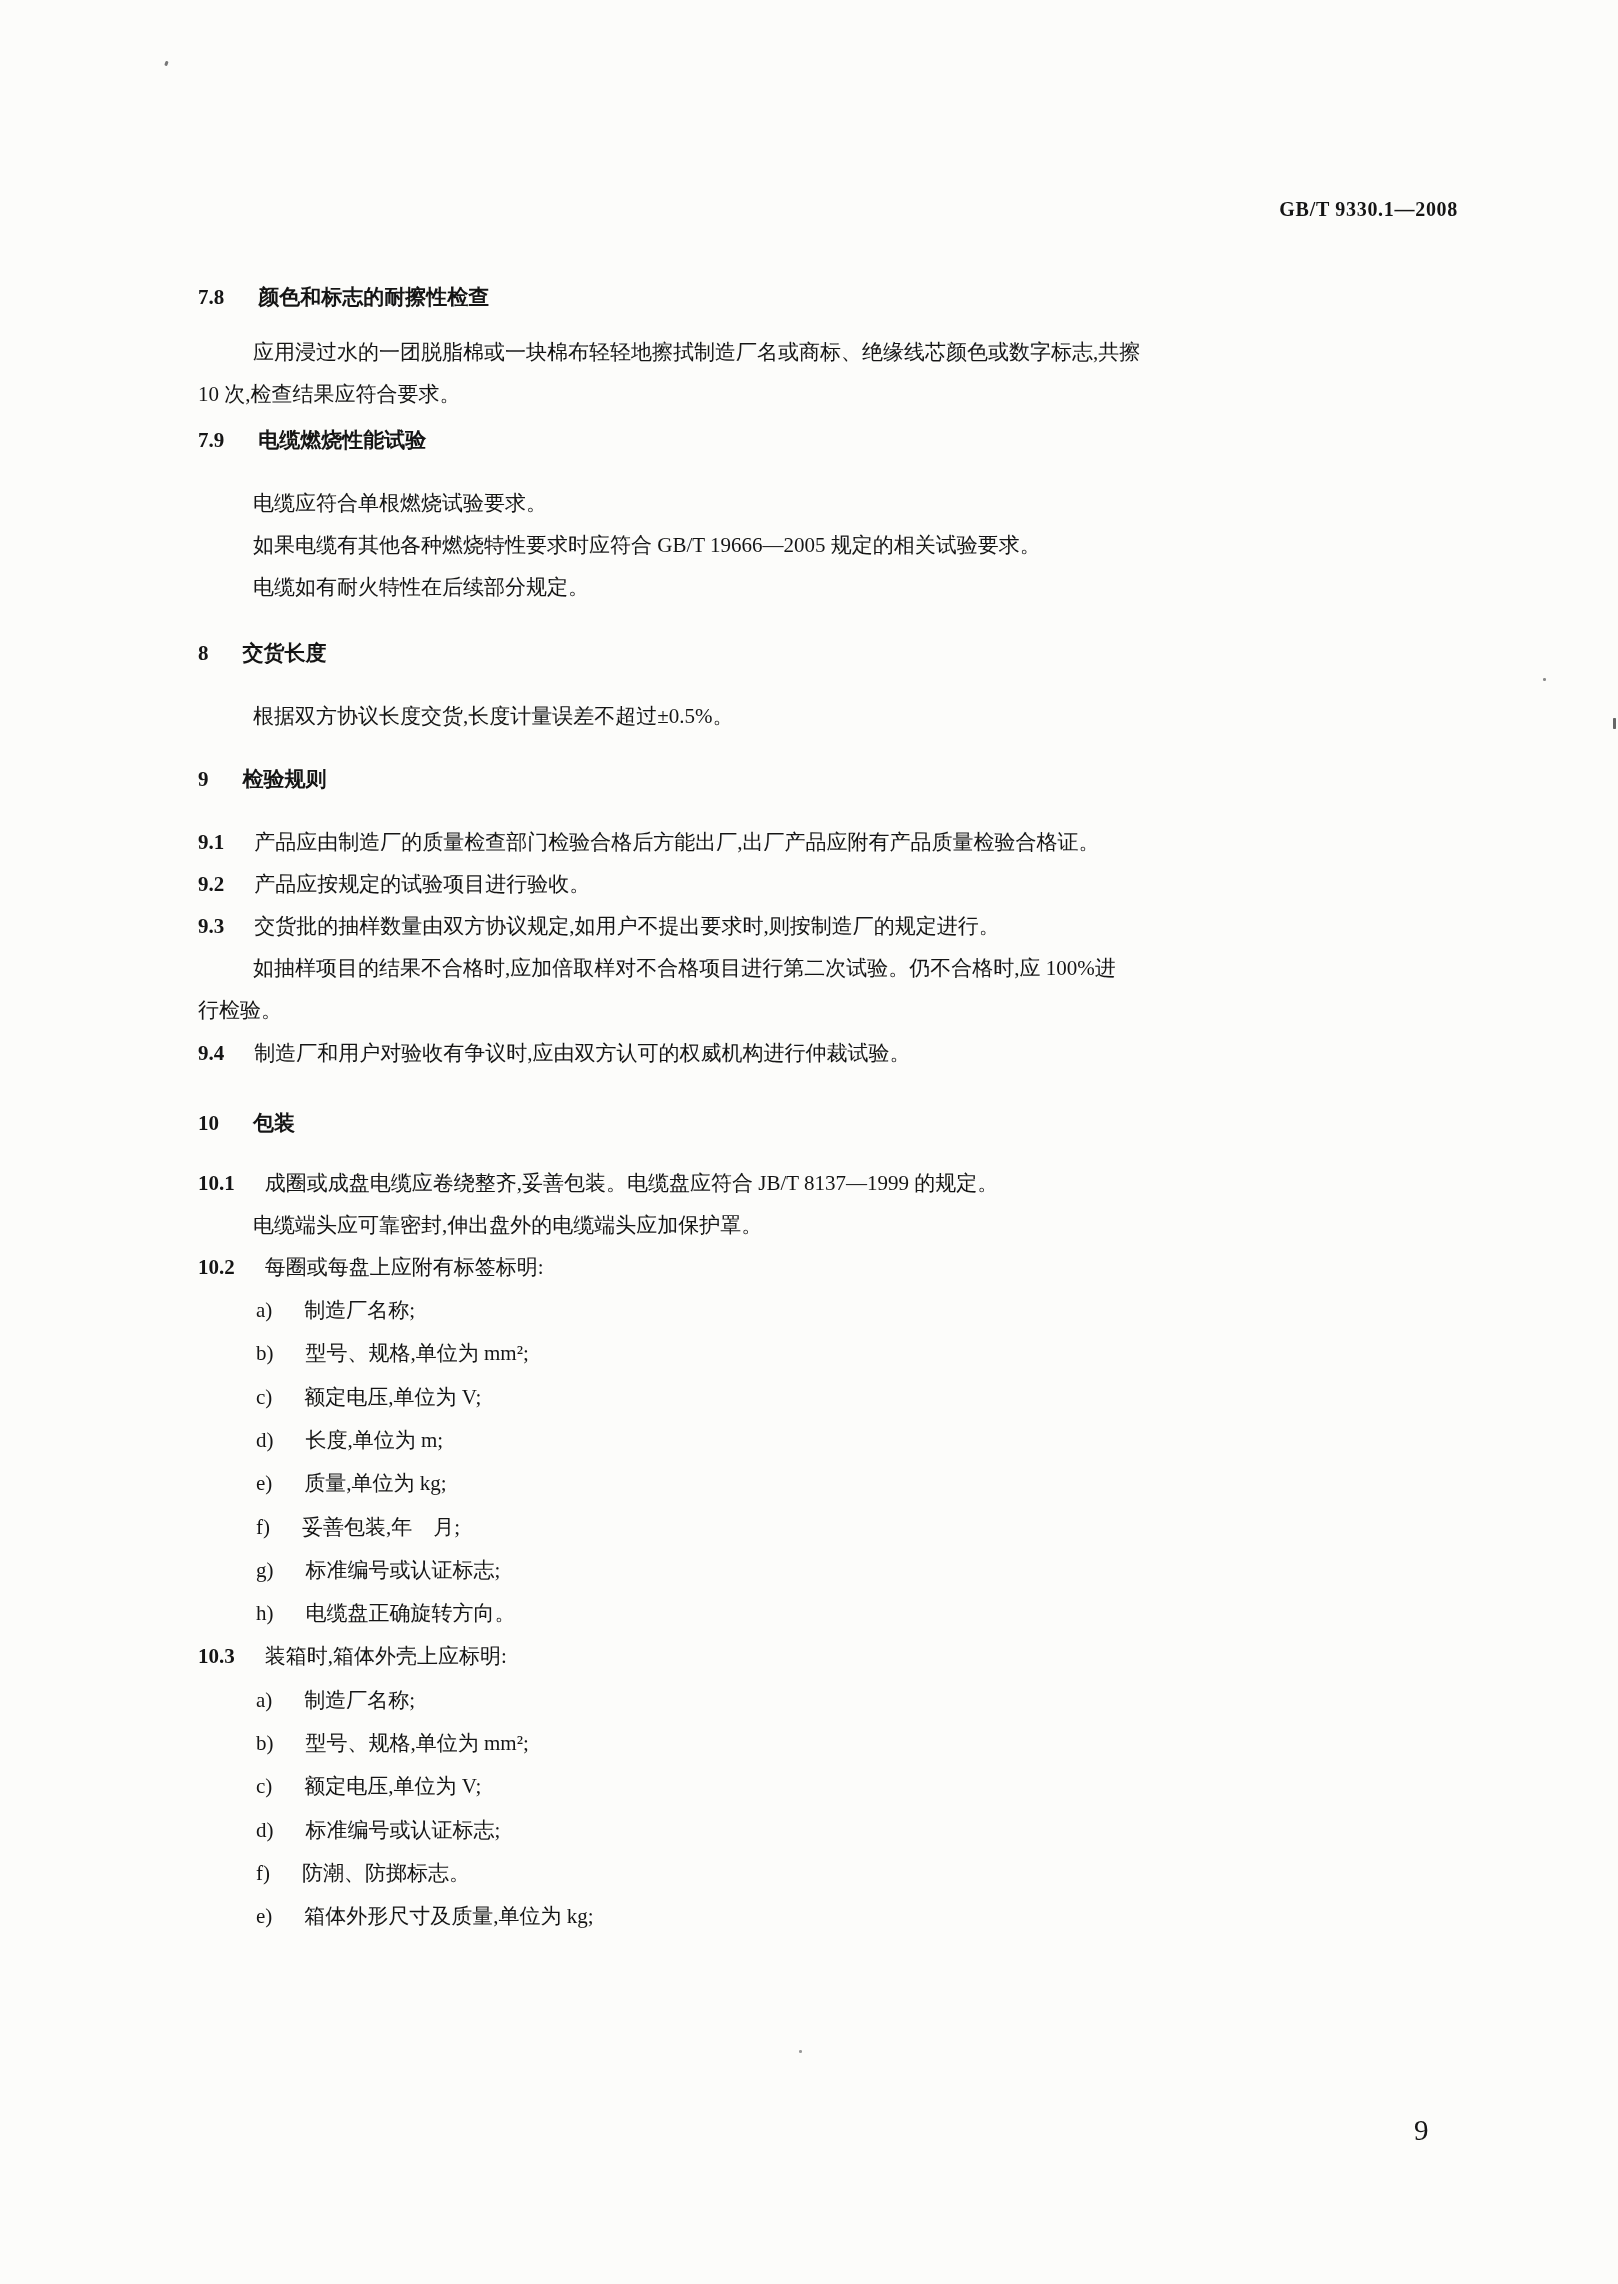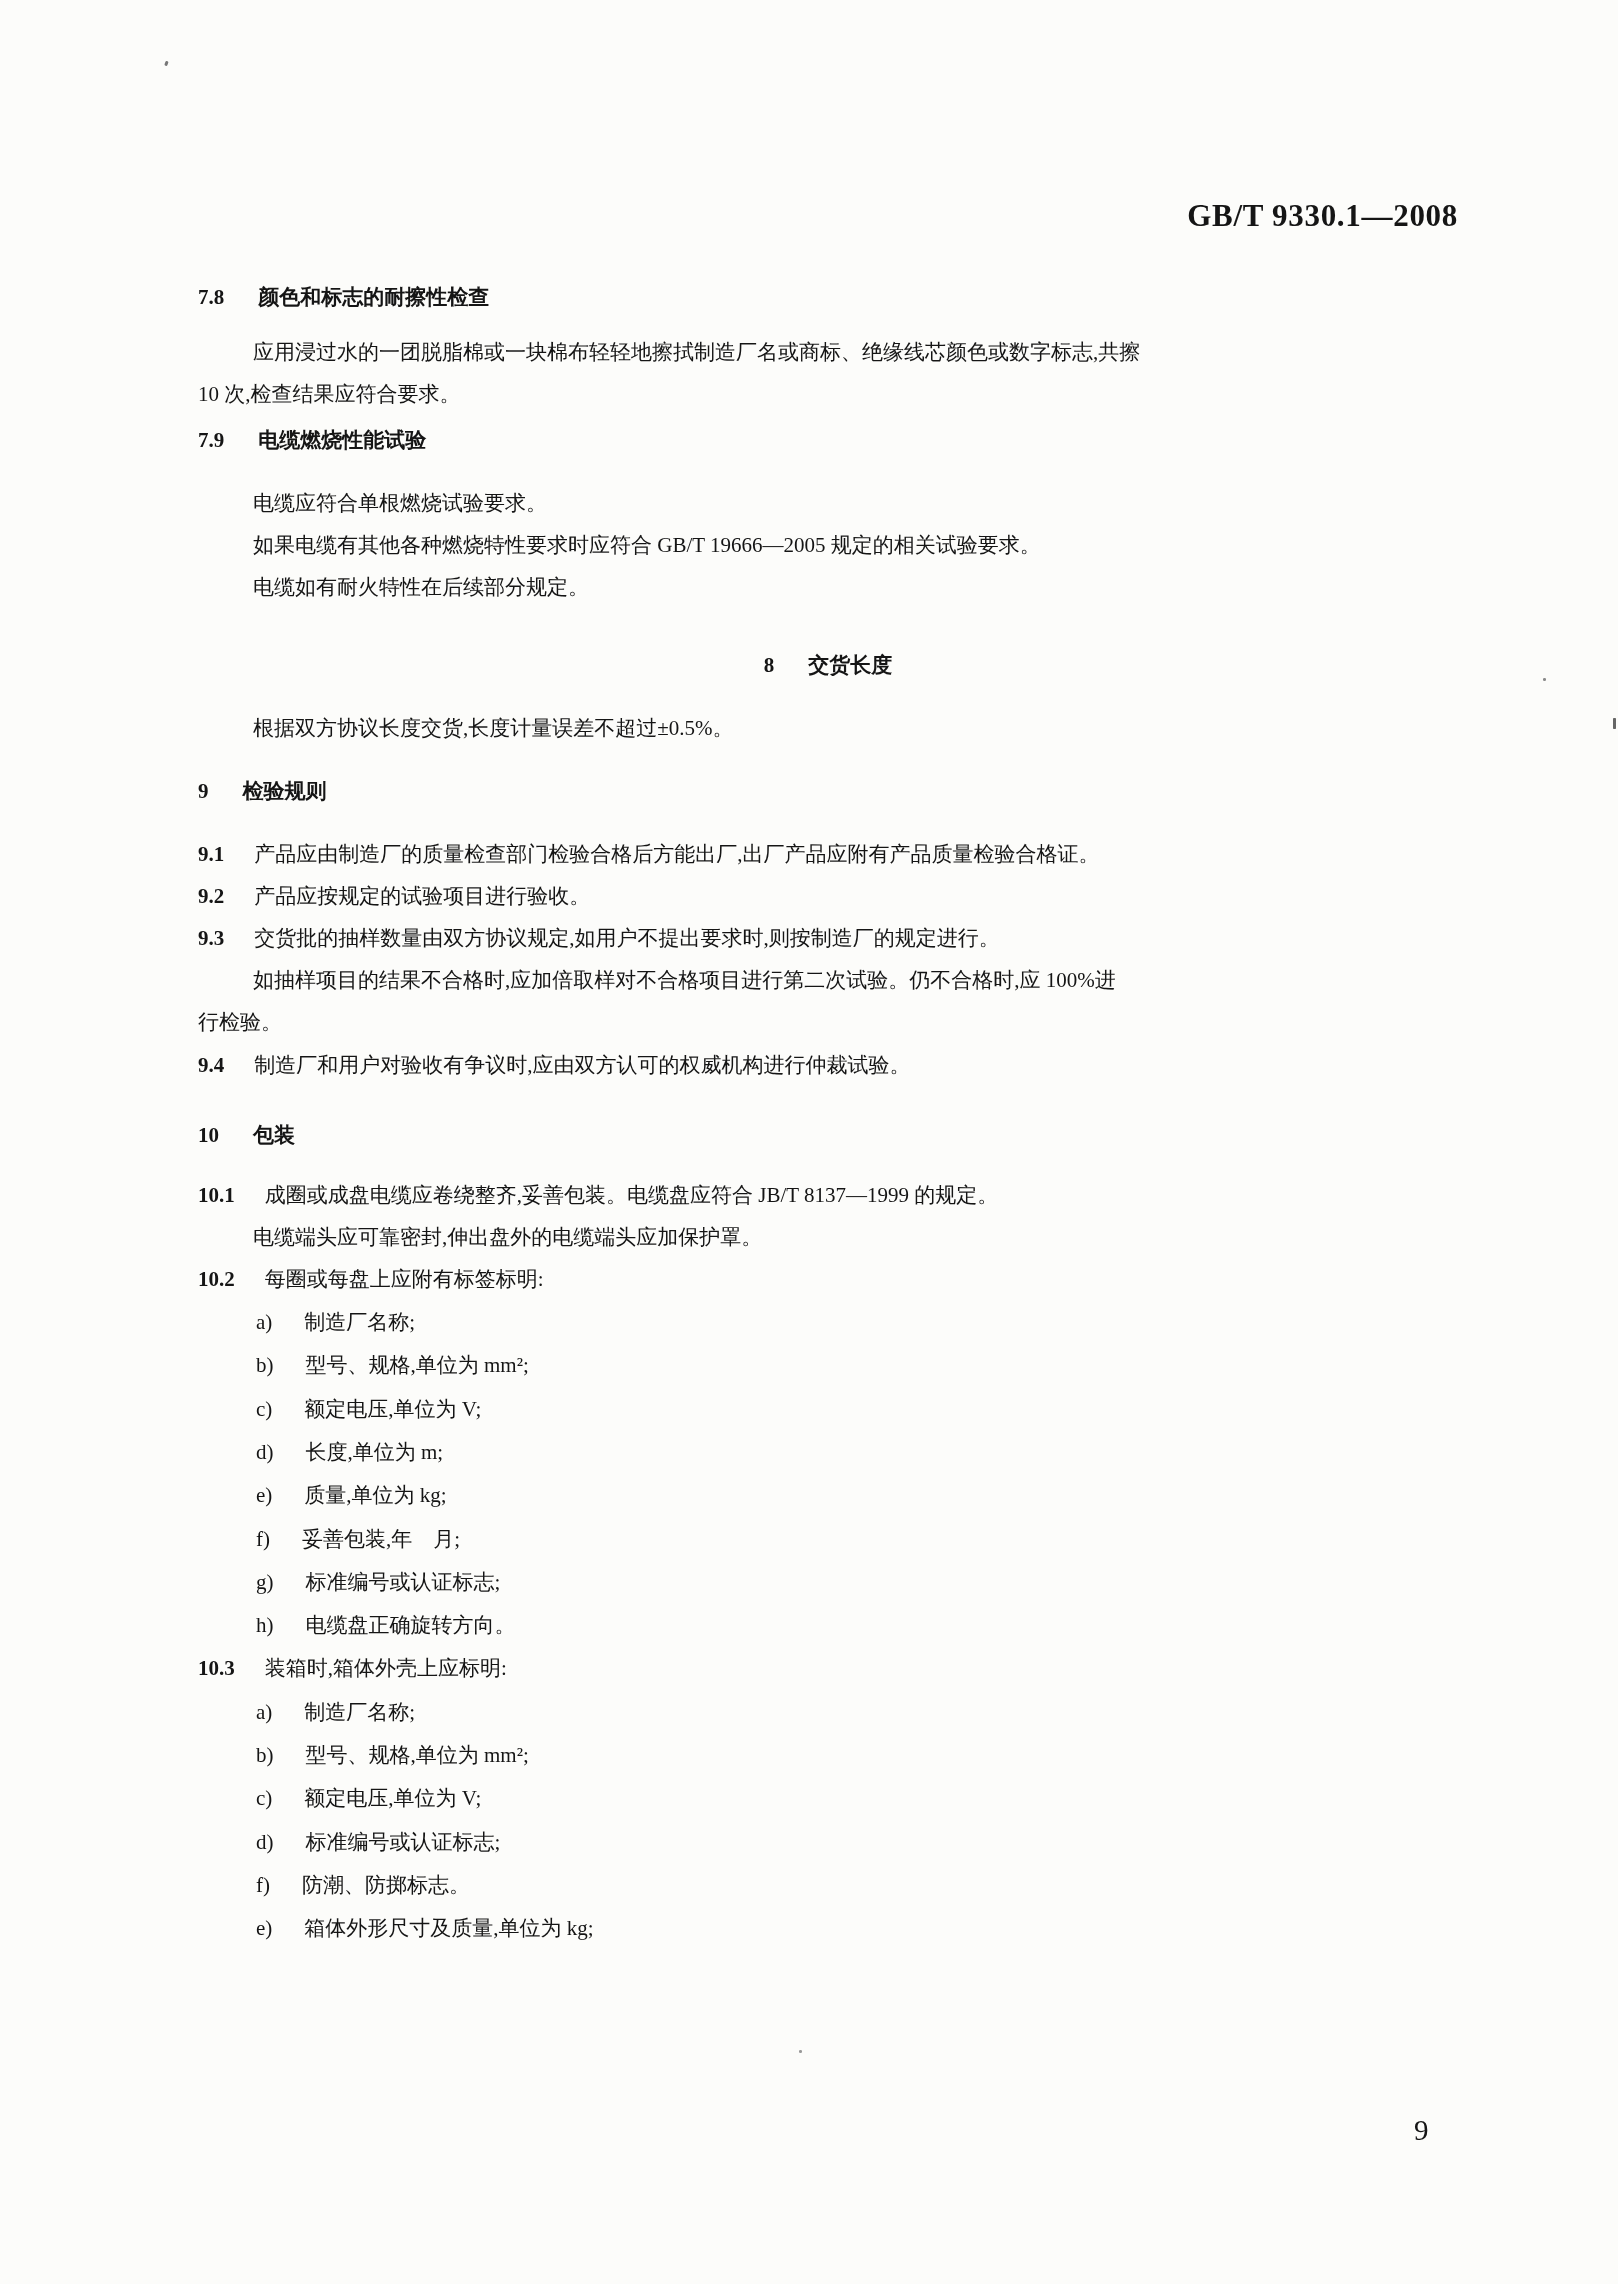--- a/index.html
+++ b/index.html
@@ -12,21 +12,21 @@
     font-family:"Liberation Serif","DejaVu Serif",serif;
     color:#151515;
   }
   .page{position:absolute;inset:0;}
   .doc-header{
     position:absolute;
     top:198px;
     left:198px;
     width:1260px;
     text-align:right;
-    font-size:31px;
+    font-size:20px;
     font-weight:bold;
     letter-spacing:0.7px;
     white-space:nowrap;
   }
   .content{
     position:absolute;
     left:198px;
     top:0;
     width:1260px;
   }
@@ -40,21 +40,21 @@
   .hd{font-weight:bold;}
   .hnum{padding-right:34px;font-weight:bold;}
   .cnum{padding-right:30px;font-weight:bold;}
   .ind{padding-left:55px;}
   .li{padding-left:58px;margin-top:1.3px !important;}
   .let{padding-right:32px;}
   .mt418{margin-top:276px;}
   .mt19{margin-top:12.5px;}
   .mt6{margin-top:4px;font-family:Liberation Serif, serif;}
   .mt8{margin-top:21px;}
-  .mt49{margin-top:36px;text-align:center;}
+  .mt49{margin-top:24px;}
   .mt32{margin-top:21px;}
   .mt2{margin-top:1.3px;}
   .mt42{margin-top:28px;}
   .mt27{margin-top:18px;}
   .page-number{
     position:absolute;
     left:1414px;
     top:2114px;
     font-size:29px;
   }

